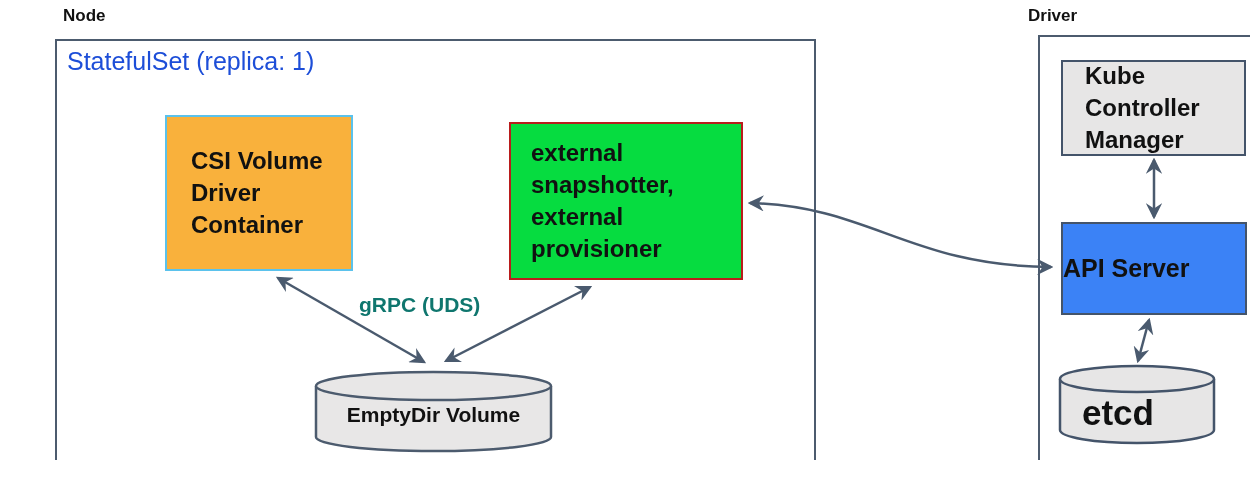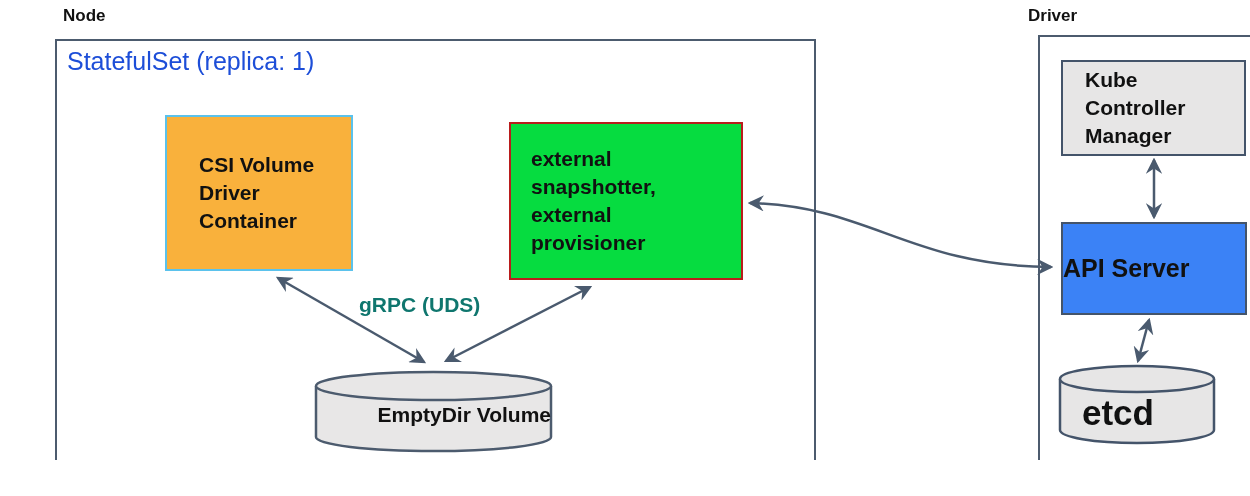--- a/index.html
+++ b/index.html
@@ -28,31 +28,31 @@
   .statefulset-label {
     position: absolute;
     font-size: 25px;
     color: #1d4ed8;
   }
   .fill-box {
     position: absolute;
     box-sizing: border-box;
     display: flex;
     align-items: center;
-    font-size: 21px;
+    font-size: 24px;
     font-weight: 600;
     line-height: 1.33;
     color: #111111;
   }
   .multiline { white-space: pre-line; }
   .csi-box {
     left: 124px; top: 115px; width: 188px; height: 156px;
     background: #f9b13c;
     border: 2px solid #5bc2ec;
-    padding-left: 32px;
+    padding-left: 24px;
   }
   .sidecar-box {
     left: 468px; top: 122px; width: 234px; height: 158px;
     background: #06dc40;
     border: 2px solid #b91c1c;
     padding-left: 20px;
   }
   .kcm-box {
     left: 1020px; top: 60px; width: 185px; height: 96px;
     background: #e7e6e6;
@@ -73,21 +73,21 @@
     color: #0f766e;
   }
   .cyl-label {
     position: absolute;
     font-weight: 600;
     color: #111111;
     z-index: 3;
   }
   .emptydir-label {
     left: 275px; top: 403px; width: 235px;
-    text-align: right;
+    text-align: center;
     font-size: 21px;
   }
   .etcd-label {
     left: 1041px; top: 393px;
     font-size: 35px;
   }
   #arrow-layer {
     position: absolute;
     left: 0; top: 0;
     z-index: 2;

